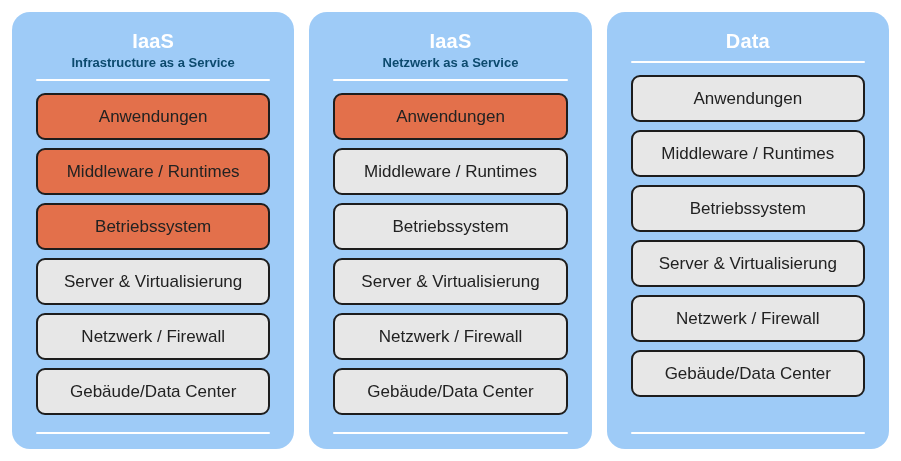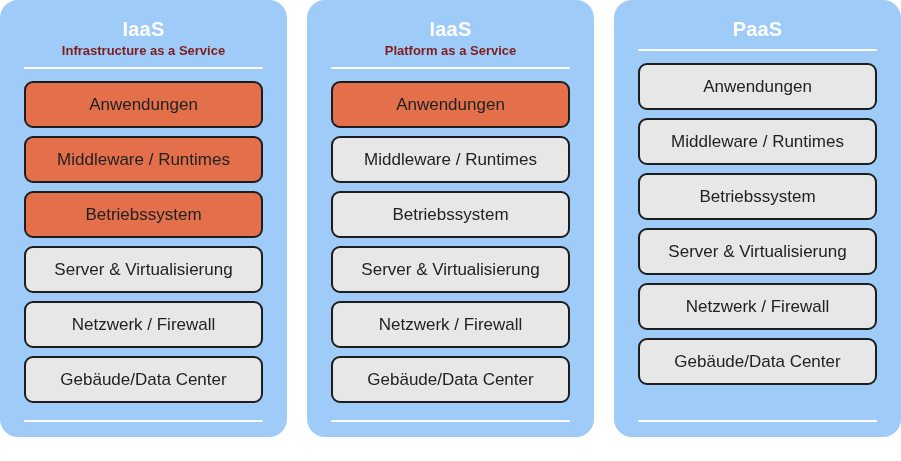--- a/index.html
+++ b/index.html
@@ -17,20 +17,21 @@
   #diagram {
     position: relative;
     width: 901px;
     height: 461px;
     background: #ffffff;
     display: flex;
     flex-direction: row;
     align-items: flex-start;
     justify-content: space-between;
     box-sizing: border-box;
+    padding: 12px;
     gap: 15px;
   }
 
   .panel {
     position: relative;
     width: 287px;
     height: 437px;
     background: #9ecbf7;
     border-radius: 18px;
     box-sizing: border-box;
@@ -48,21 +49,21 @@
 
   .panel-title {
     color: #ffffff;
     font-size: 20px;
     font-weight: bold;
     line-height: 24px;
     letter-spacing: 0.2px;
   }
 
   .panel-subtitle {
-    color: #7f1d1d;
+    color: #0c4a6e;
     font-size: 13px;
     font-weight: bold;
     line-height: 17px;
     margin-top: 1px;
   }
 
   .divider {
     height: 2px;
     background: #ffffff;
     margin-top: 8px;
@@ -125,37 +126,37 @@
       <div class="layer neutral">Server &amp; Virtualisierung</div>
       <div class="layer neutral">Netzwerk / Firewall</div>
       <div class="layer neutral">Gebäude/Data Center</div>
     </div>
     <div class="divider-bottom"></div>
   </div>
 
   <div class="panel">
     <div class="panel-header">
       <div class="panel-title">IaaS</div>
-      <div class="panel-subtitle">Platform as a Service</div>
+      <div class="panel-subtitle">Netzwerk as a Service</div>
       <div class="divider"></div>
     </div>
     <div class="layers">
       <div class="layer highlight">Anwendungen</div>
       <div class="layer neutral">Middleware / Runtimes</div>
       <div class="layer neutral">Betriebssystem</div>
       <div class="layer neutral">Server &amp; Virtualisierung</div>
       <div class="layer neutral">Netzwerk / Firewall</div>
       <div class="layer neutral">Gebäude/Data Center</div>
     </div>
     <div class="divider-bottom"></div>
   </div>
 
   <div class="panel">
     <div class="panel-header">
-      <div class="panel-title">PaaS</div>
+      <div class="panel-title">Data</div>
       <div class="divider"></div>
     </div>
     <div class="layers">
       <div class="layer neutral">Anwendungen</div>
       <div class="layer neutral">Middleware / Runtimes</div>
       <div class="layer neutral">Betriebssystem</div>
       <div class="layer neutral">Server &amp; Virtualisierung</div>
       <div class="layer neutral">Netzwerk / Firewall</div>
       <div class="layer neutral">Gebäude/Data Center</div>
     </div>

